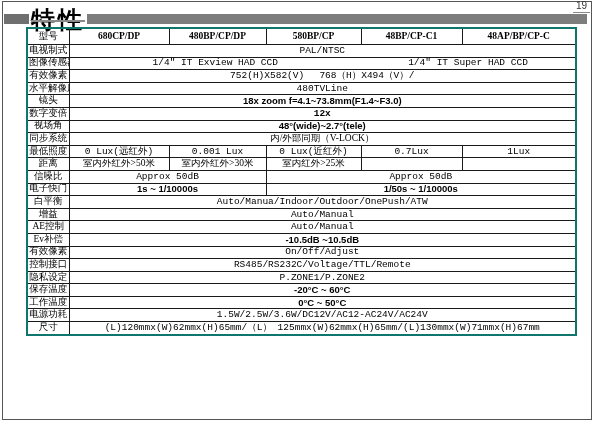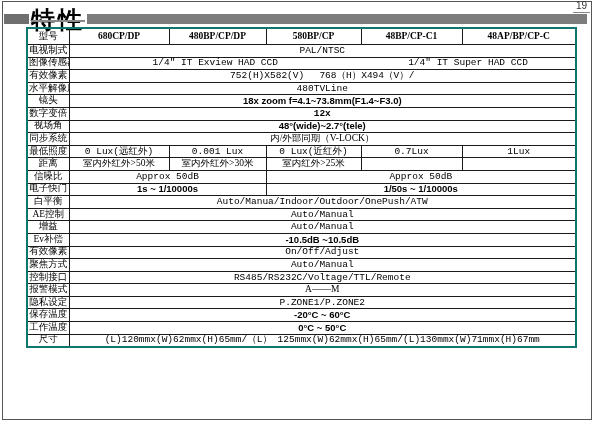--- a/index.html
+++ b/index.html
@@ -138,57 +138,53 @@
       <tr>
         <td class="lab">电子快门</td>
         <td colspan="2" class="sans">1s ~ 1/10000s</td>
         <td colspan="3" class="sans">1/50s ~ 1/10000s</td>
       </tr>
       <tr>
         <td class="lab">白平衡</td>
         <td colspan="5" class="mono">Auto/Manua/Indoor/Outdoor/OnePush/ATW</td>
       </tr>
       <tr>
-        <td class="lab">AE控制</td>
+        <td class="lab">增益</td>
         <td colspan="5" class="mono">Auto/Manual</td>
       </tr>
       <tr>
-        <td class="lab">增益</td>
+        <td class="lab">AE控制</td>
         <td colspan="5" class="mono">Auto/Manual</td>
       </tr>
       <tr>
         <td class="lab">Ev补偿</td>
         <td colspan="5" class="sans">-10.5dB ~10.5dB</td>
       </tr>
       <tr>
         <td class="lab">有效像素</td>
         <td colspan="5" class="mono">On/Off/Adjust</td>
       </tr>
       <tr>
-        <td class="lab">聚焦方式</td>
-        <td colspan="5" class="mono">Auto/Manual</td>
-      </tr>
-      <tr>
         <td class="lab">控制接口</td>
         <td colspan="5" class="mono">RS485/RS232C/Voltage/TTL/Remote</td>
-      </tr>
-      <tr>
-        <td class="lab">报警模式</td>
-        <td colspan="5" class="serif">A——M</td>
       </tr>
       <tr>
         <td class="lab">隐私设定</td>
         <td colspan="5" class="mono">P.ZONE1/P.ZONE2</td>
       </tr>
       <tr>
         <td class="lab">保存温度</td>
         <td colspan="5" class="sans">-20°C ~ 60°C</td>
       </tr>
       <tr>
         <td class="lab">工作温度</td>
         <td colspan="5" class="sans">0°C ~ 50°C</td>
       </tr>
       <tr>
+        <td class="lab">电源功耗</td>
+        <td colspan="5" class="mono">1.5W/2.5W/3.6W/DC12V/AC12-AC24V/AC24V</td>
+      </tr>
+      <tr>
         <td class="lab">尺寸</td>
         <td colspan="5" class="mono small">(L)120mmx(W)62mmx(H)65mm/（L） 125mmx(W)62mmx(H)65mm/(L)130mmx(W)71mmx(H)67mm</td>
       </tr>
     </tbody>
 </table>
 
 </body></html>

